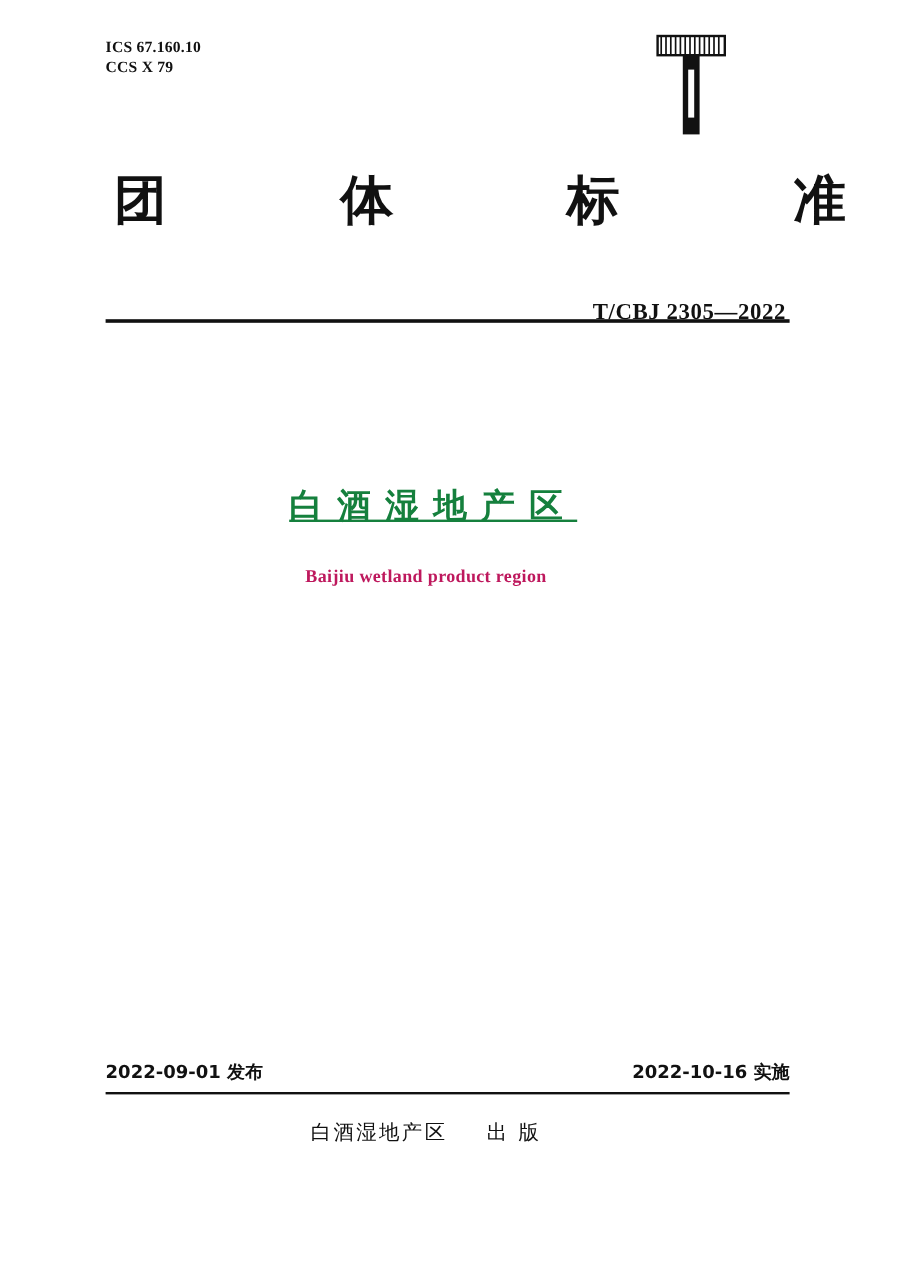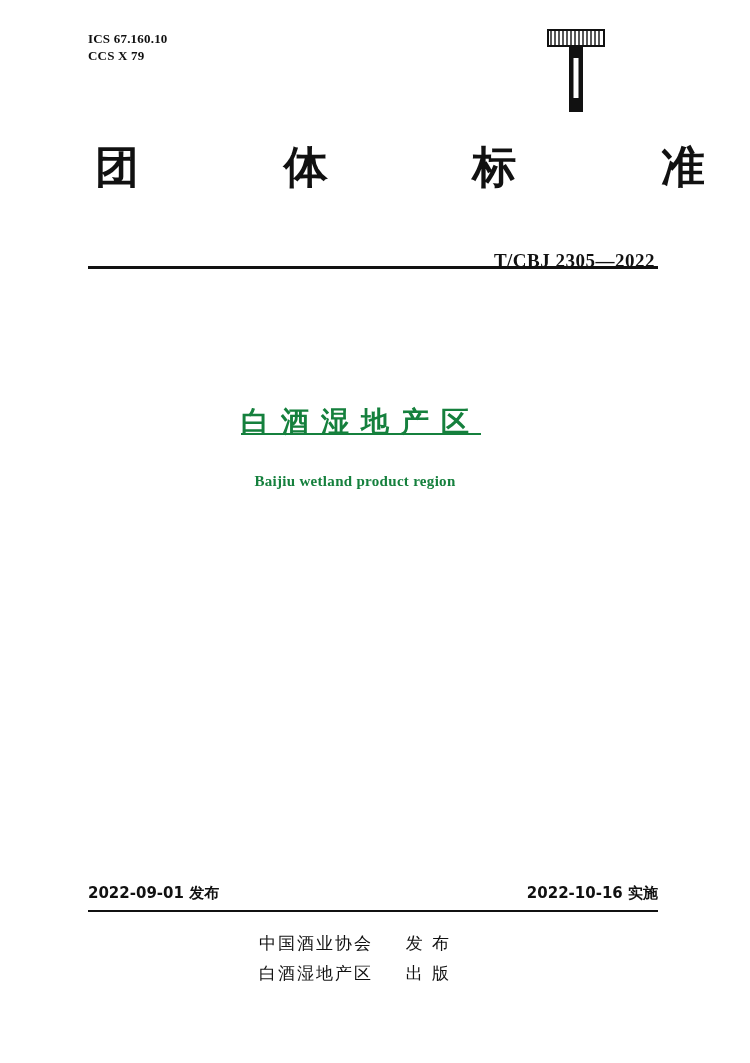--- a/index.html
+++ b/index.html
@@ -106,21 +106,21 @@
   .doc-subtitle {
     position: absolute;
     left: 0;
     right: 0;
     top: 473px;
     text-align: center;
     font-family: "Liberation Serif", serif;
     font-size: 15px;
     font-weight: bold;
     letter-spacing: 0.3px;
-    color: #15803d;
+    color: #be185d;
   }
 
   
   .dates-row {
     position: absolute;
     left: 88px;
     right: 52px;
     top: 884px;
     display: flex;
     justify-content: space-between;
@@ -207,24 +207,19 @@
   <div class="doc-subtitle">Baijiu wetland product region</div>
 
   <div class="dates-row">
     <div>2022-09-01 发布</div>
     <div>2022-10-16 实施</div>
   </div>
   <div class="rule-bottom"></div>
 
   <div class="publisher">
     <div class="line">
-      <span>中国酒业协会</span>
-      <span class="gap"></span>
-      <span>发 布</span>
-    </div>
-    <div class="line">
       <span>白酒湿地产区</span>
       <span class="gap"></span>
       <span>出 版</span>
     </div>
   </div>
 
 </div>
 
 </body></html>

